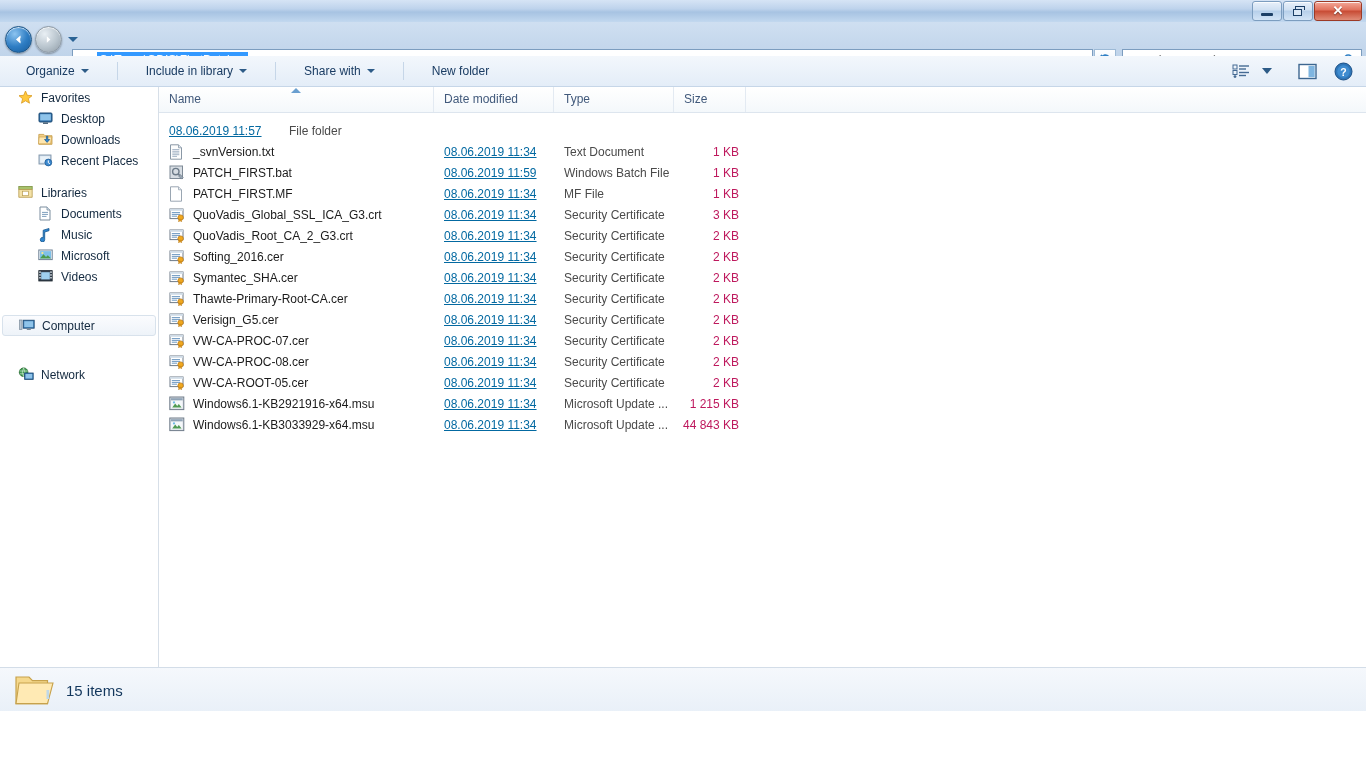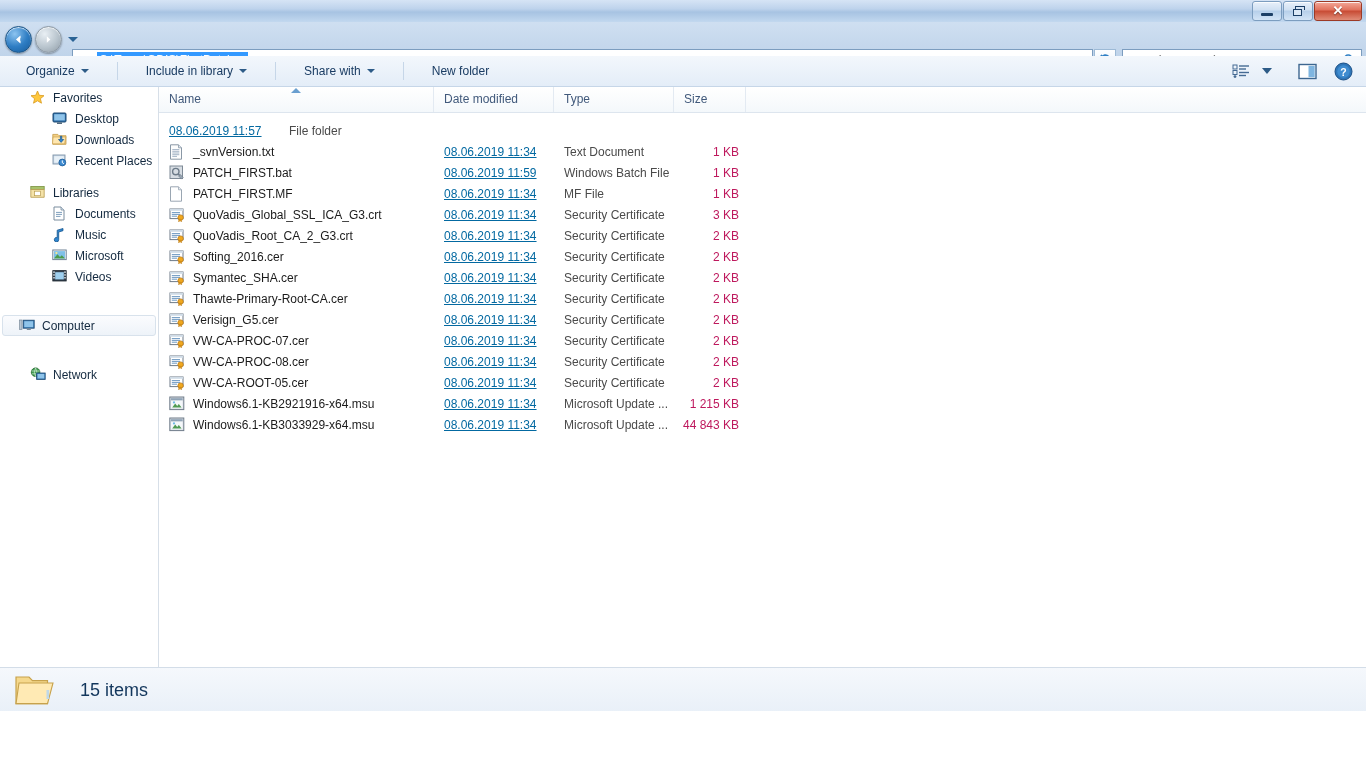--- a/index.html
+++ b/index.html
@@ -244,24 +244,24 @@
     height: 580px;
     background: #ffffff;
     overflow: hidden;
   }
   .nav-row {
     display: flex;
     align-items: center;
     height: 21px;
     font-size: 12px;
     color: #13293f;
-    padding-left: 30px;
+    padding-left: 18px;
     white-space: nowrap;
   }
-  .nav-row.child { padding-left: 52px; }
+  .nav-row.child { padding-left: 38px; }
   .nav-row.selected {
     background: linear-gradient(to bottom, #fbfcfe, #eef3f9);
     border: 1px solid #d8e2ec;
     border-radius: 3px;
     box-sizing: border-box;
     margin: 17px 2px;
     padding-left: 16px;
   }
   .nav-icon {
     width: 17px; height: 16px;
@@ -368,22 +368,22 @@
     display: flex;
     align-items: center;
   }
   .status-folder {
     margin-left: 14px;
     width: 42px; height: 36px;
     position: relative;
     flex: none;
   }
   .status-text {
-    margin-left: 24px;
-    font-size: 18px;
+    margin-left: 10px;
+    font-size: 15px;
     color: #12365c;
   }
 </style>
 </head>
 <body>
 
 <div id="window">
 
   <div class="titlebar">
     <div class="win-controls">

